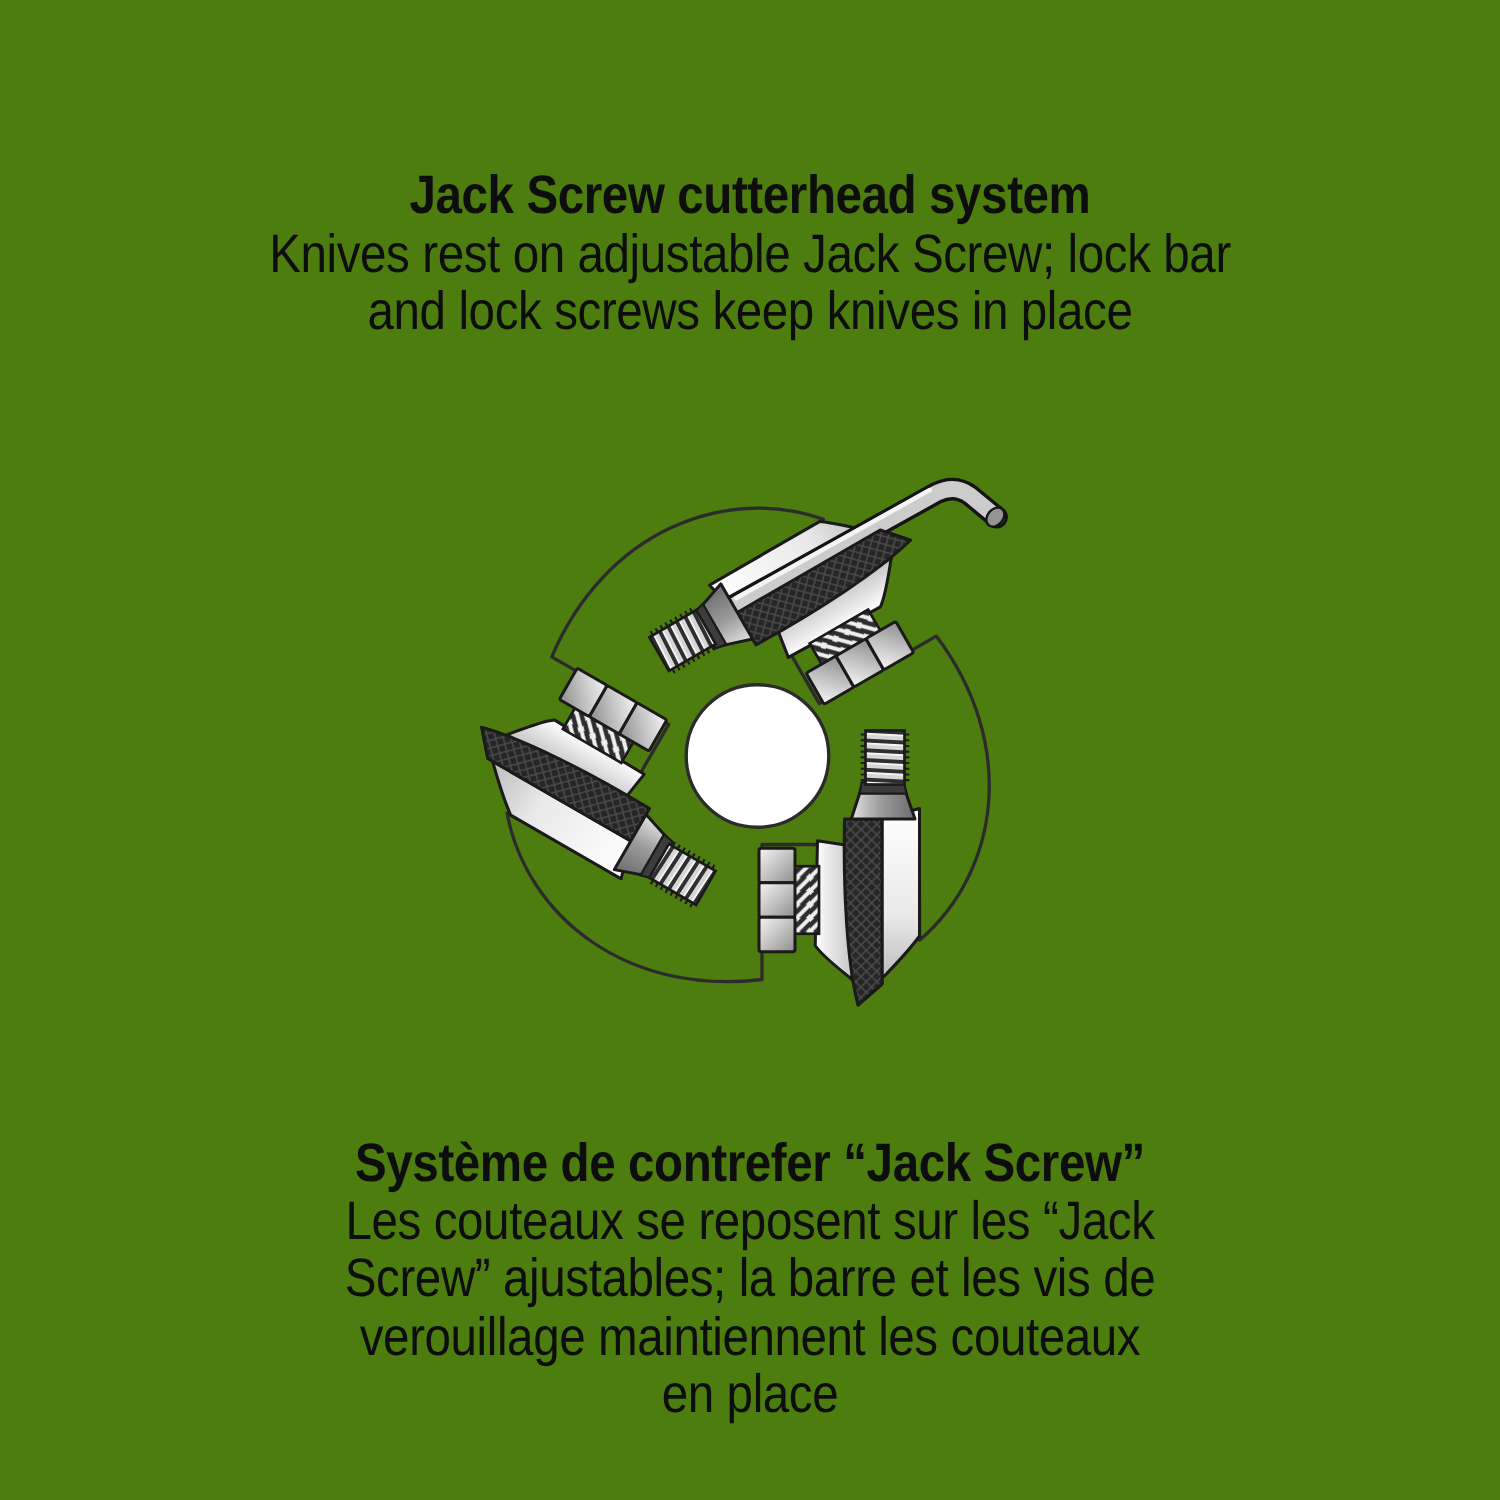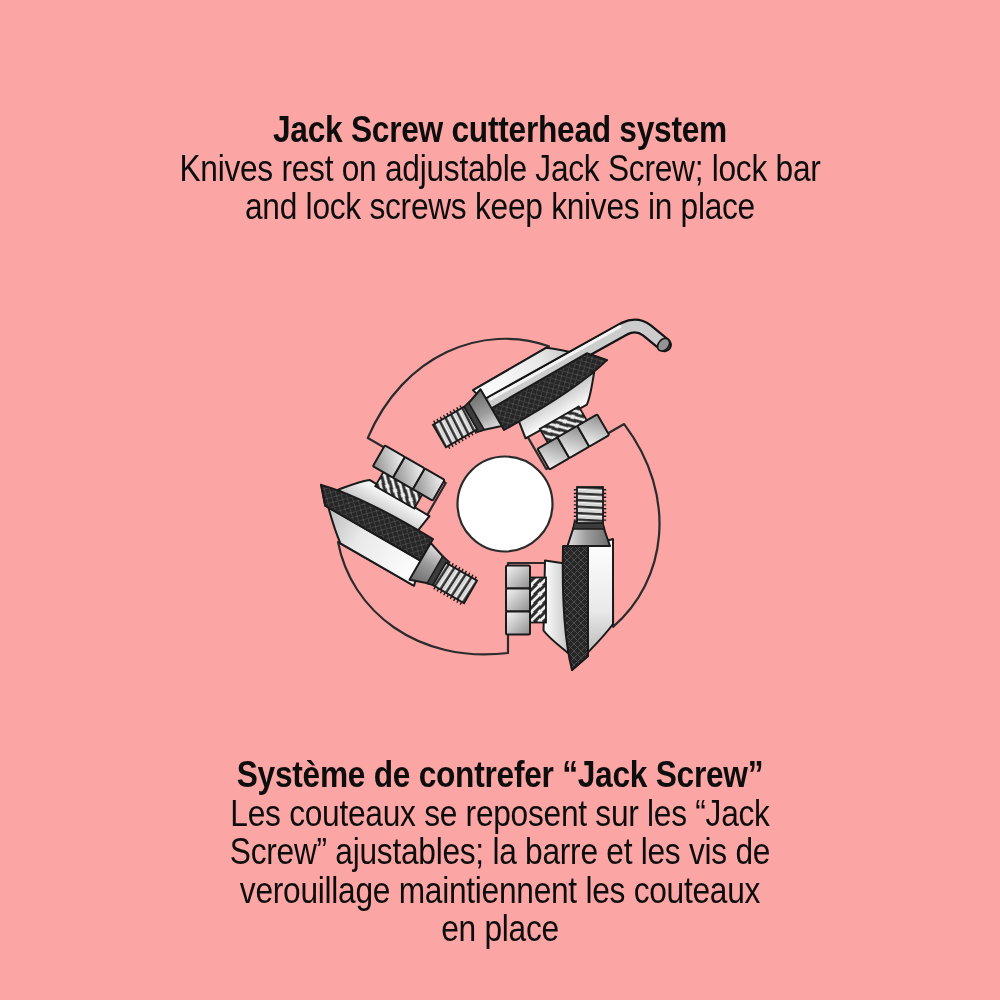--- a/index.html
+++ b/index.html
@@ -8,21 +8,21 @@
     background: #ffffff;
     width: 1000px;
     height: 1000px;
     overflow: hidden;
     font-family: "Liberation Sans", sans-serif;
   }
   .page {
     position: relative;
     width: 1000px;
     height: 1000px;
-    background: #fca5a5;
+    background: #4d7c0f;
   }
   .caption {
     position: absolute;
     left: 0;
     width: 1000px;
     text-align: center;
     color: #0d0d0d;
     transform: scaleX(0.88);
     transform-origin: 50% 0;
     line-height: 38.5px;

